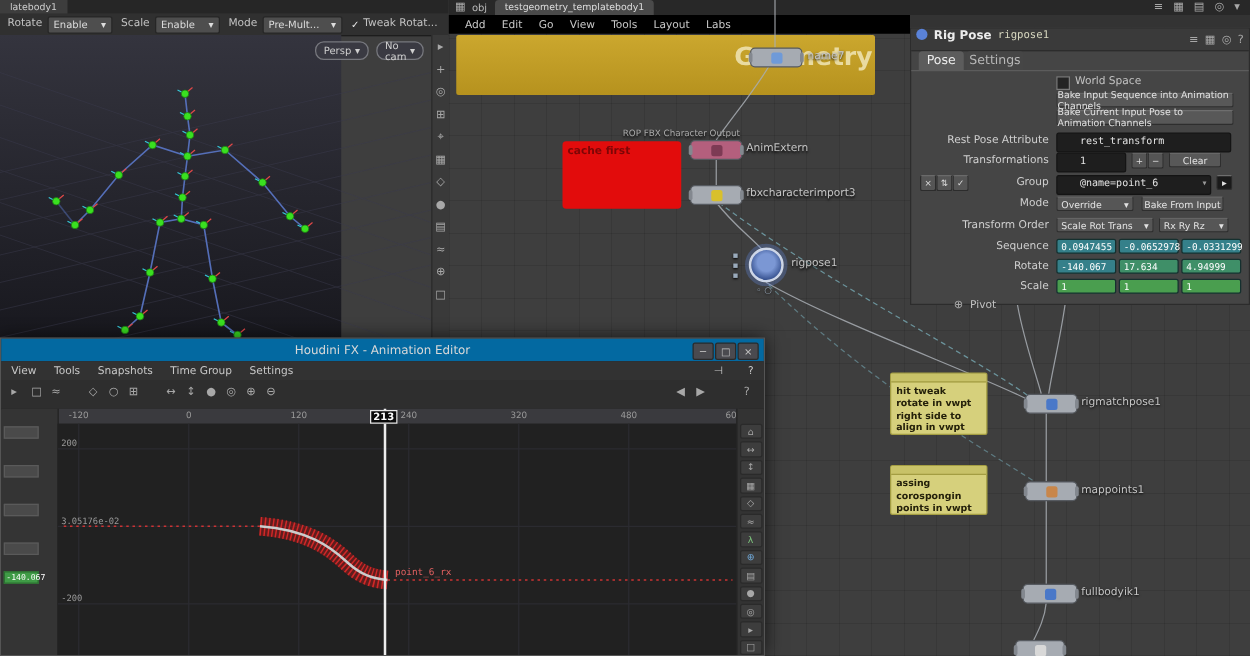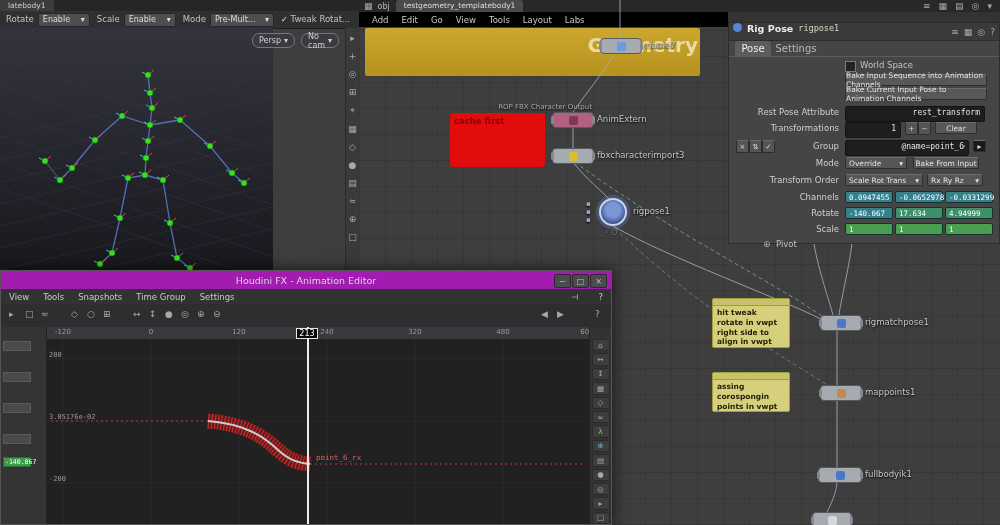--- a/index.html
+++ b/index.html
@@ -46,56 +46,56 @@
   .circlenode{position:absolute;width:24px;height:24px;border-radius:50%;border:2px solid #cdd6e8;
               background:radial-gradient(circle at 50% 42%,#7b97d4 0 38%,#36518f 75%);
               box-shadow:0 0 0 3px rgba(100,140,230,.30);}
   
   #panel{left:728px;top:22px;width:272px;height:222px;background:#454545;border:1px solid #2c2c2c;box-sizing:border-box;}
   .phead{position:absolute;left:0;top:0;right:0;height:18px;background:#3a3a3a;border-bottom:1px solid #2c2c2c;
          display:flex;padding:0 4px;gap:5px;box-sizing:border-box;}
   .ptab{position:absolute;top:18px;height:15px;font-size:10px;line-height:15px;text-align:center;border-radius:3px 3px 0 0;}
   .plabel{position:absolute;left:0;width:110px;text-align:right;font-size:8.5px;color:#cfcfcf;line-height:12px;}
   .pfield{position:absolute;height:16px;background:#1e1e1e;border:1px solid #141414;border-radius:2px;
-          color:#e4e4e4;font-size:8px;line-height:11px;padding:0 4px;box-sizing:border-box;font-family:"DejaVu Sans Mono",monospace;text-align:right;}
+          color:#e4e4e4;font-size:8px;line-height:11px;padding:0 18px;box-sizing:border-box;font-family:"DejaVu Sans Mono",monospace;}
   .pbtn{position:absolute;height:12px;background:#585858;border:1px solid #2e2e2e;border-top-color:#6e6e6e;
         border-radius:2px;color:#e2e2e2;font-size:7.5px;display:flex;align-items:center;justify-content:center;box-sizing:border-box;}
   .pdd{position:absolute;height:12px;background:#565656;border:1px solid #2e2e2e;border-top-color:#6c6c6c;border-radius:2px;
        color:#e2e2e2;font-size:7.5px;display:flex;align-items:center;justify-content:space-between;padding:0 3px;box-sizing:border-box;}
   .nval{position:absolute;width:48px;height:12px;border-radius:2px;border:1px solid #15302f;color:#fff;
         font-size:7.5px;line-height:11px;padding:0 3px;box-sizing:border-box;font-family:"DejaVu Sans Mono",monospace;}
   .teal{background:#35808a;} .green{background:#4a9e4f;} .tealgreen{background:#3f8f68;}
   .chk{position:absolute;width:9px;height:9px;background:#242424;border:1px solid #7a7a7a;}
   .sq{width:11px;height:11px;background:#555;border:1px solid #2c2c2c;border-top-color:#6a6a6a;border-radius:2px;
       display:inline-flex;align-items:center;justify-content:center;color:#ddd;font-size:7px;}
   
   #aewin{left:0;top:270px;width:612px;height:255px;background:#2e2e2e;border:1px solid #555;box-sizing:border-box;
          box-shadow:0 0 14px rgba(0,0,0,.7);}
-  .aetitle{position:absolute;left:0;top:0;right:0;height:18px;background:#a21caf;border-bottom:1px solid #222;
+  .aetitle{position:absolute;left:0;top:0;right:0;height:18px;background:#0369a1;border-bottom:1px solid #222;
            display:flex;align-items:center;justify-content:center;color:#d8d8d8;font-size:9.5px;}
   .winbtn{position:absolute;top:3px;width:15px;height:12px;display:flex;align-items:center;justify-content:center;
           color:#c2c2c2;font-size:8px;background:#4a4a4f;border:1px solid #2a2a2a;border-radius:2px;}
   .aemenu{position:absolute;left:0;top:18px;right:0;height:15px;background:#323232;display:flex;align-items:center;
           gap:14px;padding-left:8px;box-sizing:border-box;}
   .aemenu span{color:#c8c8c8;font-size:8.5px;}
   .aetool{position:absolute;left:0;top:33px;right:0;height:23px;background:#2e2e2e;border-bottom:1px solid #222;}
   .readout{position:absolute;left:440px;top:4px;width:93px;height:13px;background:#141414;border:5px solid #ef4444;
            color:#cfcfcf;font-size:7.5px;line-height:12px;text-align:right;padding:0 3px;box-sizing:border-box;margin-top:36px;}
   .aeruler{position:absolute;left:45px;top:56px;width:545px;height:12px;background:#3a3a3e;border-bottom:1px solid #202020;}
   .tick{position:absolute;top:1px;width:26px;margin-left:-13px;text-align:center;color:#9a9a9a;font-size:7px;}
   .aeleft{position:absolute;left:0;top:56px;width:45px;bottom:0;background:#343434;border-right:1px solid #222;}
   .valbox{position:absolute;left:2px;width:28px;height:10px;background:#4a4a4a;border:1px solid #5a5a5a;box-sizing:border-box;}
   .valgreen{background:#3f9b46;border-color:#2c6e31;color:#fff;font-size:6.5px;line-height:9px;padding-left:1px;font-family:"DejaVu Sans Mono",monospace;}
   .aegraph{position:absolute;left:45px;top:68px;width:545px;bottom:0;background:#212121;overflow:hidden;}
   .aeright{position:absolute;right:0;top:56px;width:22px;bottom:0;background:#333;border-left:1px solid #222;
            display:flex;flex-direction:column;align-items:center;gap:2px;padding-top:12px;box-sizing:border-box;}
   .aeright .icon{width:16px;height:12px;background:#3d3d3d;border:1px solid #2a2a2a;border-radius:2px;font-size:7.5px;}
   .ylab{position:absolute;color:#9a9a9a;font-size:7px;font-family:"DejaVu Sans Mono",monospace;}
   .framebox{position:absolute;left:295px;top:57px;width:22px;height:11px;background:#0a0a0a;border:1px solid #e8e8e8;
-            color:#fff;font-size:8px;font-weight:normal;text-align:center;line-height:10px;box-sizing:border-box;z-index:6;}
+            color:#fff;font-size:8px;font-weight:bold;text-align:center;line-height:10px;box-sizing:border-box;z-index:6;}
   .playhead{position:absolute;left:306px;top:56px;width:2px;bottom:0;background:#ededed;z-index:5;}
   .chanlab{position:absolute;color:#e06060;font-size:7.5px;font-family:"DejaVu Sans Mono",monospace;z-index:4;}
 </style>
 </head>
 <body>
 
 <div id="stage">
 
   <div class="abs vpbar1">
     <div class="abs vptab">latebody1</div>
@@ -355,21 +355,21 @@
     <span class="plabel" style="top:151px">Transform Order</span>
     <div class="pdd" style="left:116px;top:151px;width:78px">
       <span>Scale Rot Trans</span>
       <span>▾</span>
     </div>
     <div class="pdd" style="left:198px;top:151px;width:56px">
       <span>Rx Ry Rz</span>
       <span>▾</span>
     </div>
 
-    <span class="plabel" style="top:168px">Channels</span>
+    <span class="plabel" style="top:168px">Sequence</span>
     <div class="nval teal" style="left:116px;top:168px">0.0947455</div>
     <div class="nval teal" style="left:166px;top:168px">-0.0652978</div>
     <div class="nval teal" style="left:216px;top:168px">-0.0331299</div>
 
     <span class="plabel" style="top:184px">Rotate</span>
     <div class="nval teal" style="left:116px;top:184px">-140.067</div>
     <div class="nval tealgreen" style="left:166px;top:184px">17.634</div>
     <div class="nval tealgreen" style="left:216px;top:184px">4.94999</div>
 
     <span class="plabel" style="top:200px">Scale</span>

